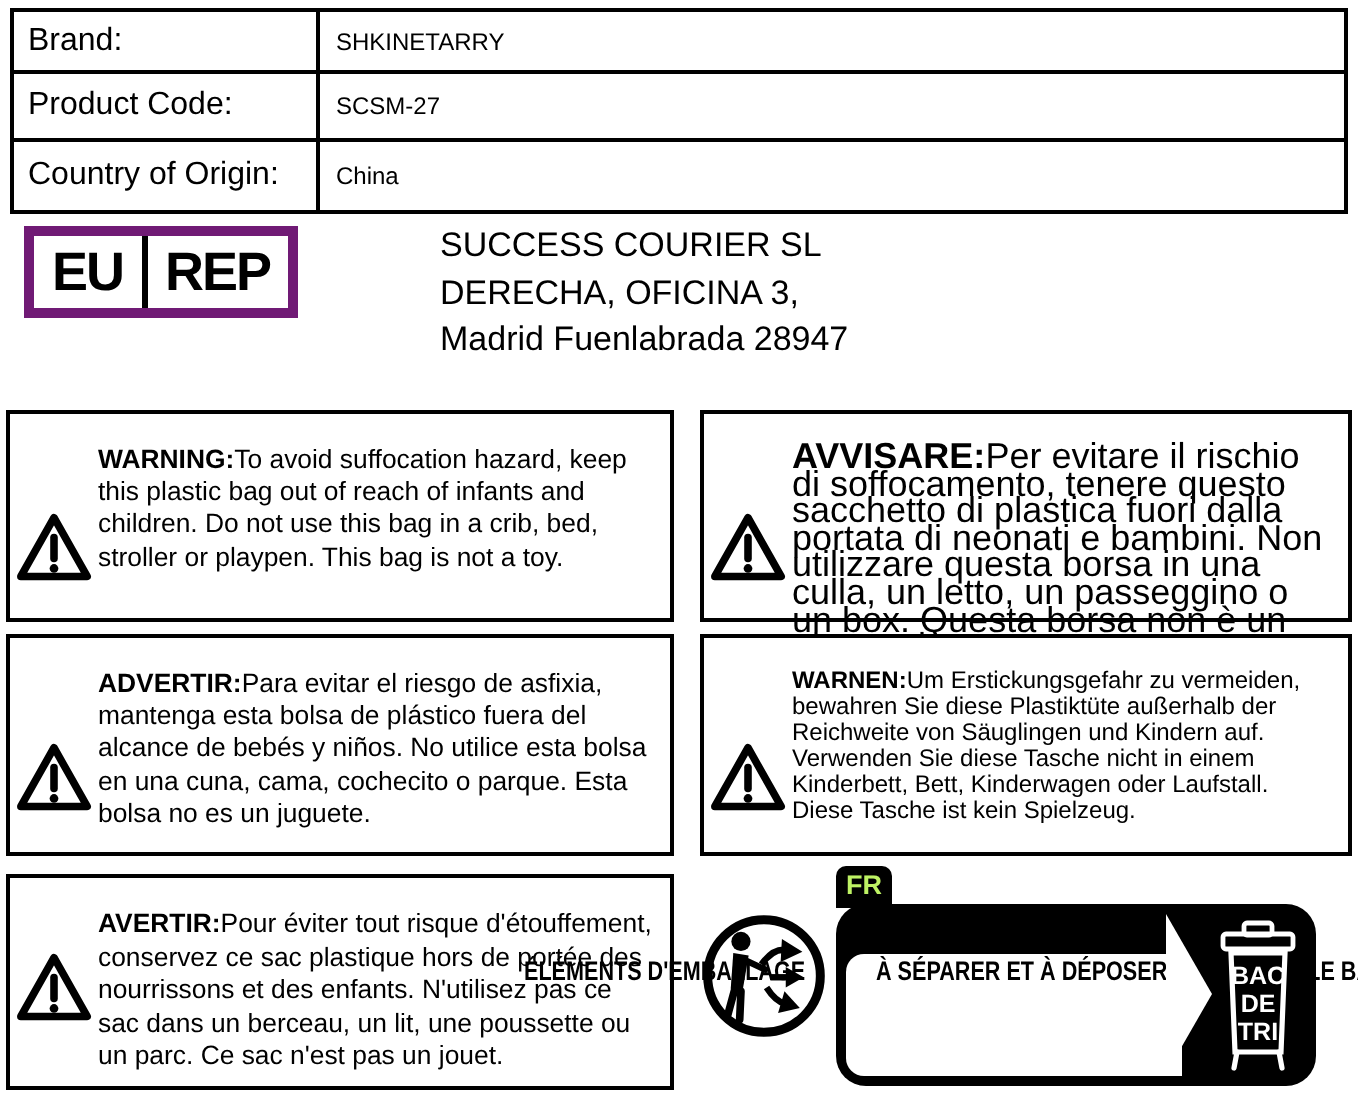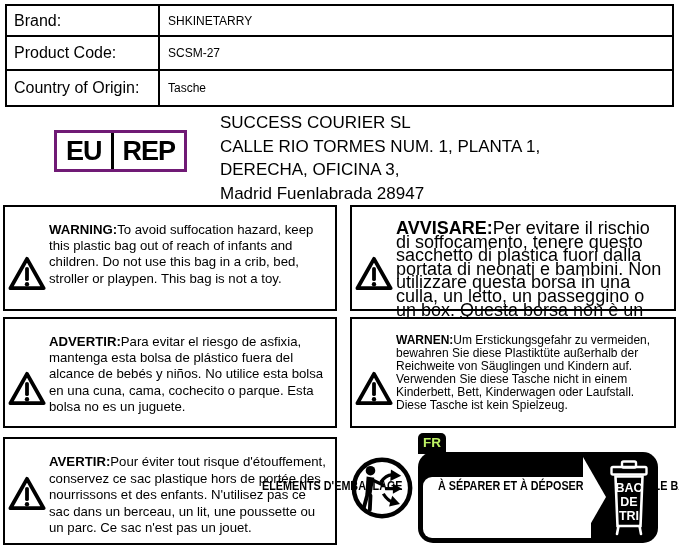--- a/index.html
+++ b/index.html
@@ -26,22 +26,22 @@
     width:144px; flex:none;
     border-right:2px solid #000;
     padding-left:7px;
     display:flex; align-items:center;
     font-size:16px;
   }
   .tvalue { flex:1; padding-left:8px; display:flex; align-items:center; font-size:12px; }
 
   
   .eurep {
-    position:absolute; left:12px; top:130px;
-    display:flex; border:3px solid #701a75; height:36px;margin-left:42px;
+    position:absolute; left:12px; top:113px;
+    display:flex; border:5px solid #701a75; height:36px;
   }
   .eurep .cell {
     display:flex; align-items:center; justify-content:center;
     font-weight:bold; font-size:27px; letter-spacing:-1px;
     padding:0 9px;
   }
   .eurep .cell.eu { border-right:3px solid #000; }
 
   
   .address { position:absolute; left:220px; top:111px; font-size:17px; line-height:23.5px; }
@@ -115,32 +115,31 @@
   <div class="trow">
     <div class="tlabel">Brand:</div>
     <div class="tvalue">SHKINETARRY</div>
   </div>
   <div class="trow">
     <div class="tlabel">Product Code:</div>
     <div class="tvalue">SCSM-27</div>
   </div>
   <div class="trow">
     <div class="tlabel">Country of Origin:</div>
-    <div class="tvalue">Tasche</div>
+    <div class="tvalue">China</div>
   </div>
 </div>
 
 <div class="eurep">
   <div class="cell eu">EU</div>
   <div class="cell">REP</div>
 </div>
 
 <div class="address">
   <div>SUCCESS COURIER SL</div>
-  <div>CALLE RIO TORMES NUM. 1, PLANTA 1,</div>
   <div>DERECHA, OFICINA 3,</div>
   <div>Madrid Fuenlabrada 28947</div>
 </div>
 
 <div class="wbox wbox-en">
   <div class="wicon">
     <svg width="38" height="36" viewBox="0 0 40 38" aria-hidden="true">
       <path d="M20 3 L37.5 34 L2.5 34 Z" fill="none" stroke="#000" stroke-width="4" stroke-linejoin="round"></path>
       <path d="M20 13.5 L20 24.5" stroke="#000" stroke-width="4" stroke-linecap="round"></path>
       <circle cx="20" cy="29.8" r="2.3" fill="#000"></circle>

